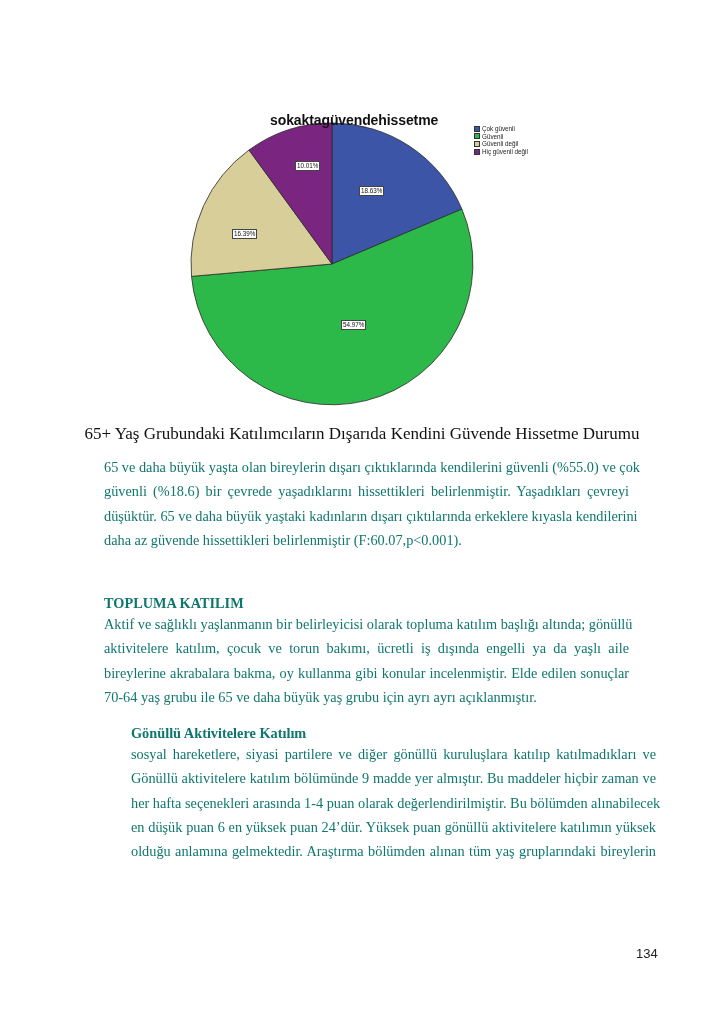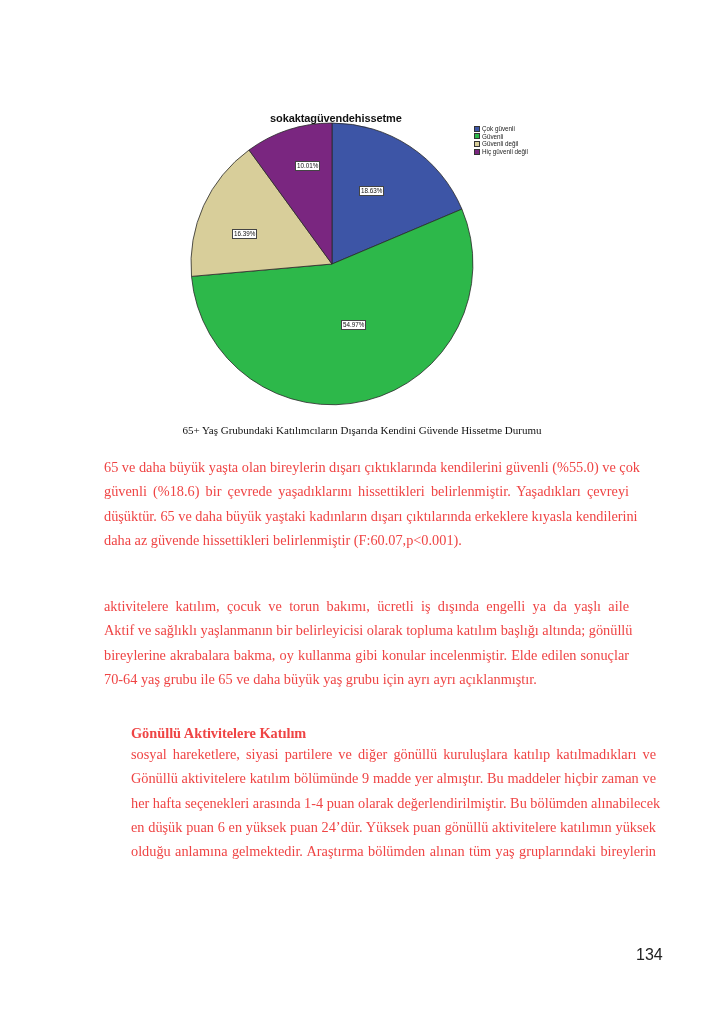--- a/index.html
+++ b/index.html
@@ -1,35 +1,35 @@
 <!DOCTYPE html>
 <html><head>
   <meta charset="utf-8">
   <style>
     html, body { margin: 0; padding: 0; background: #ffffff; }
     body { width: 724px; height: 1024px; position: relative; overflow: hidden; }
     .page { position: absolute; left: 0; top: 0; width: 724px; height: 1024px; background: #fff; }
     .chart { position: absolute; left: 0; top: 0; width: 724px; height: 420px; }
     .chart svg { position: absolute; left: 0; top: 0; }
     .chart-title { position: absolute; left: 270px; top: 112px; width: 130px; text-align: center;
-      font-family: "Liberation Sans", sans-serif; font-weight: bold; font-size: 11px; color: #111; letter-spacing: -0.1px; white-space: nowrap; }
+      font-family: "Liberation Sans", sans-serif; font-weight: bold; font-size: 14px; color: #111; letter-spacing: -0.1px; white-space: nowrap; }
     .legend { position: absolute; left: 474px; top: 125px; font-family: "Liberation Sans", sans-serif; font-size: 6.3px; color: #222; }
     .legend-item { display: flex; align-items: center; height: 7.6px; white-space: nowrap; }
     .legend-swatch { width: 6px; height: 6px; margin-right: 2px; box-sizing: border-box; border: 0.5px solid #333; }
     .slice-label { position: absolute; font-family: "Liberation Sans", sans-serif; font-size: 6.3px; color: #111;
       background: #fff; border: 1px solid #444; padding: 0 1px; line-height: 8px; white-space: nowrap; }
     .caption { position: absolute; left: 0; top: 424px; width: 724px; text-align: center;
-      font-family: "Liberation Serif", serif; font-size: 11px; color: #111; }
+      font-family: "Liberation Serif", serif; font-size: 17px; color: #111; }
     .text-block { position: absolute; left: 104px; width: 525px; font-family: "Liberation Serif", serif;
-      font-size: 14.3px; color: #ef4444; }
+      font-size: 14.3px; color: #0f766e; }
     .para { text-align: justify; text-align-last: left; line-height: 24.3px; margin: 0; }
     .para .line { display: block; text-align: justify; text-align-last: justify; white-space: nowrap; }
     .para .line.last { text-align-last: left; }
     .heading { font-weight: bold; margin: 0; line-height: 18px; }
-    .page-number { position: absolute; left: 636px; top: 946px; font-family: "Liberation Sans", sans-serif; font-size: 16px; color: #222; }
+    .page-number { position: absolute; left: 636px; top: 946px; font-family: "Liberation Sans", sans-serif; font-size: 13px; color: #222; }
   </style>
 </head>
 <body>
 
 <div class="page">
 
   <div class="chart">
     <svg width="724" height="420" viewBox="0 0 724 420">
 
       <path d="M332,264 L332,123 A141,141 0 0,1 461.9,209.1 Z" fill="#3D55A6" stroke="#2a2a2a" stroke-width="0.8"></path>
@@ -70,23 +70,24 @@
   <div class="text-block" style="top:455px;">
     <p class="para">
       <span class="line">65 ve daha büyük yaşta olan bireylerin dışarı çıktıklarında kendilerini güvenli (%55.0) ve çok</span>
       <span class="line">güvenli (%18.6) bir çevrede yaşadıklarını hissettikleri belirlenmiştir. Yaşadıkları çevreyi</span>
       <span class="line">düşüktür. 65 ve daha büyük yaştaki kadınların dışarı çıktılarında erkeklere kıyasla kendilerini</span>
       <span class="line last">daha az güvende hissettikleri belirlenmiştir (F:60.07,p&lt;0.001).</span>
     </p>
   </div>
 
   <div class="text-block" style="top:594px;">
+    <p class="heading">TOPLUMA KATILIM</p>
     <p class="para">
+      <span class="line">Aktif ve sağlıklı yaşlanmanın bir belirleyicisi olarak topluma katılım başlığı altında; gönüllü</span>
       <span class="line">aktivitelere katılım, çocuk ve torun bakımı, ücretli iş dışında engelli ya da yaşlı aile</span>
-      <span class="line">Aktif ve sağlıklı yaşlanmanın bir belirleyicisi olarak topluma katılım başlığı altında; gönüllü</span>
       <span class="line">bireylerine akrabalara bakma, oy kullanma gibi konular incelenmiştir. Elde edilen sonuçlar</span>
       <span class="line last">70-64 yaş grubu ile 65 ve daha büyük yaş grubu için ayrı ayrı açıklanmıştır.</span>
     </p>
   </div>
 
   <div class="text-block" style="top:724px;margin-left:27px;">
     <p class="heading">Gönüllü Aktivitelere Katılım</p>
     <p class="para">
       <span class="line">sosyal hareketlere, siyasi partilere ve diğer gönüllü kuruluşlara katılıp katılmadıkları ve</span>
       <span class="line">Gönüllü aktivitelere katılım bölümünde 9 madde yer almıştır. Bu maddeler hiçbir zaman ve</span>

